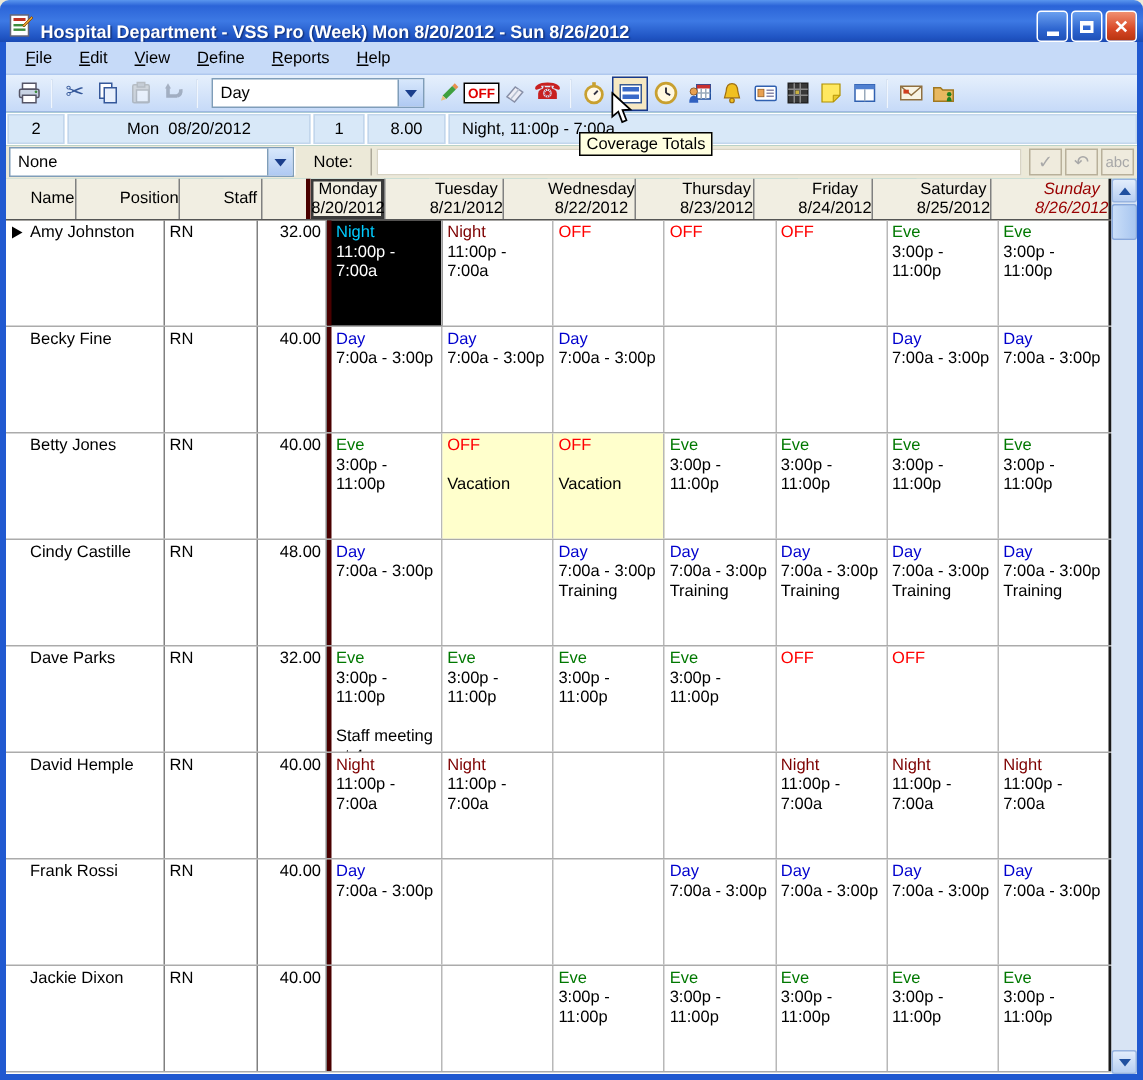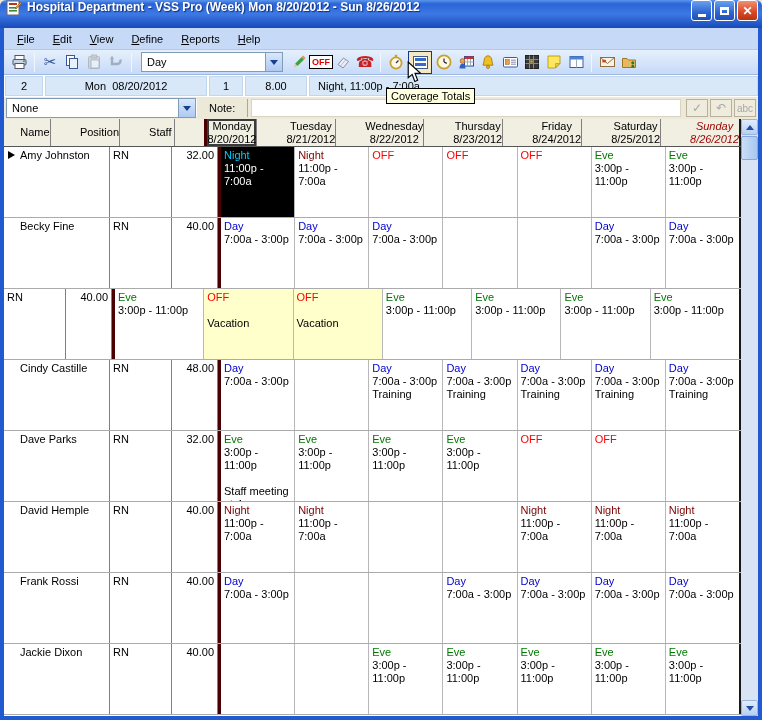--- a/index.html
+++ b/index.html
@@ -1,19 +1,19 @@
 <!DOCTYPE html>
 <html><head>
 <meta charset="utf-8">
 <style>
   html,body{margin:0;padding:0;background:#fff;}
   *{box-sizing:border-box;}
   .win{width:762px;height:720px;position:relative;font-family:"Liberation Sans",sans-serif;font-size:11px;overflow:hidden;background:#ECE9D8;}
   
-  .titlebar{height:28px;background:linear-gradient(180deg,#5A96EE 0%,#2B64D8 14%,#3D79E4 50%,#2055C4 88%,#1A4AB4 100%);border-radius:6px 6px 0 0;display:flex;align-items:flex-start;padding:0 4px 0 6px;}
+  .titlebar{height:28px;background:linear-gradient(180deg,#5A96EE 0%,#2B64D8 14%,#3D79E4 50%,#2055C4 88%,#1A4AB4 100%);border-radius:6px 6px 0 0;display:flex;align-items:flex-end;padding:0 4px 0 6px;}
   .title-text{color:#fff;font-weight:bold;font-size:12px;flex:1;margin-left:5px;text-shadow:1px 1px 1px #10307A;white-space:nowrap;overflow:hidden;}
   .wbtns{display:flex;gap:2px;}
   .wbtn{width:21px;height:21px;border:1px solid #fff;border-radius:3px;background:linear-gradient(180deg,#6AA0F0,#2E66D0 60%,#1E50B8);display:flex;align-items:center;justify-content:center;color:#fff;}
   .wbtn.close{background:linear-gradient(180deg,#F09070,#D84826 60%,#B83410);font-weight:bold;font-size:12px;}
   .glyph-min{width:8px;height:3px;background:#fff;margin-top:9px;}
   .glyph-max{width:9px;height:8px;border:2px solid #fff;border-top-width:3px;}
   
   .appbody{height:692px;border-left:4px solid #2159D0;border-right:4px solid #2159D0;border-bottom:4px solid #2159D0;display:flex;flex-direction:column;background:#0f766e;}
   
   .menubar{height:22px;background:#C6DAF8;display:flex;align-items:center;padding-left:4px;border-bottom:1px solid #AFC8EE;}
@@ -296,21 +296,21 @@
               <path d="M10.2 13.5 Q10.2 10.6 11.8 10.6 Q13.4 10.6 13.4 13.5 Z" fill="#208020"></path>
             </svg>
           </span>
         </span>
     </div>
 
     <div class="ibar">
       <span class="icell" style="width:38px">2</span>
       <span class="icell" style="width:162px">Mon  08/20/2012</span>
       <span class="icell" style="width:34px">1</span>
-      <span class="icell" style="width:62px">8.00</span>
+      <span class="icell" style="width:52px">8.00</span>
       <span class="icell last">Night, 11:00p - 7:00a</span>
     </div>
 
     <div class="nbar">
       <span class="combo nb-combo">
         <span class="cval">None</span>
         <span class="cbtn">
             <span class="arrow-dn"></span>
           </span>
       </span>
@@ -414,20 +414,21 @@
               <div class="bcell c-day">
                 <div class="shift" style="color: rgb(0, 0, 205);">Day</div>
                 <div class="time">7:00a - 3:00p</div>
               </div>
               <div class="bcell c-day lastday">
                 <div class="shift" style="color: rgb(0, 0, 205);">Day</div>
                 <div class="time">7:00a - 3:00p</div>
               </div>
             </div>
             <div class="grow">
+              <div class="bcell c-name"><span>Betty Jones</span></div>
               <div class="bcell c-pos">RN</div>
               <div class="bcell c-hours">40.00</div>
               <div class="bcell c-day firstday">
                 <div class="shift" style="color: rgb(0, 120, 0);">Eve</div>
                 <div class="time">3:00p - 11:00p</div>
               </div>
               <div class="bcell c-day vac">
                 <div class="shift" style="color: rgb(255, 0, 0);">OFF</div>
                 <div class="note gap">Vacation</div>
               </div>

